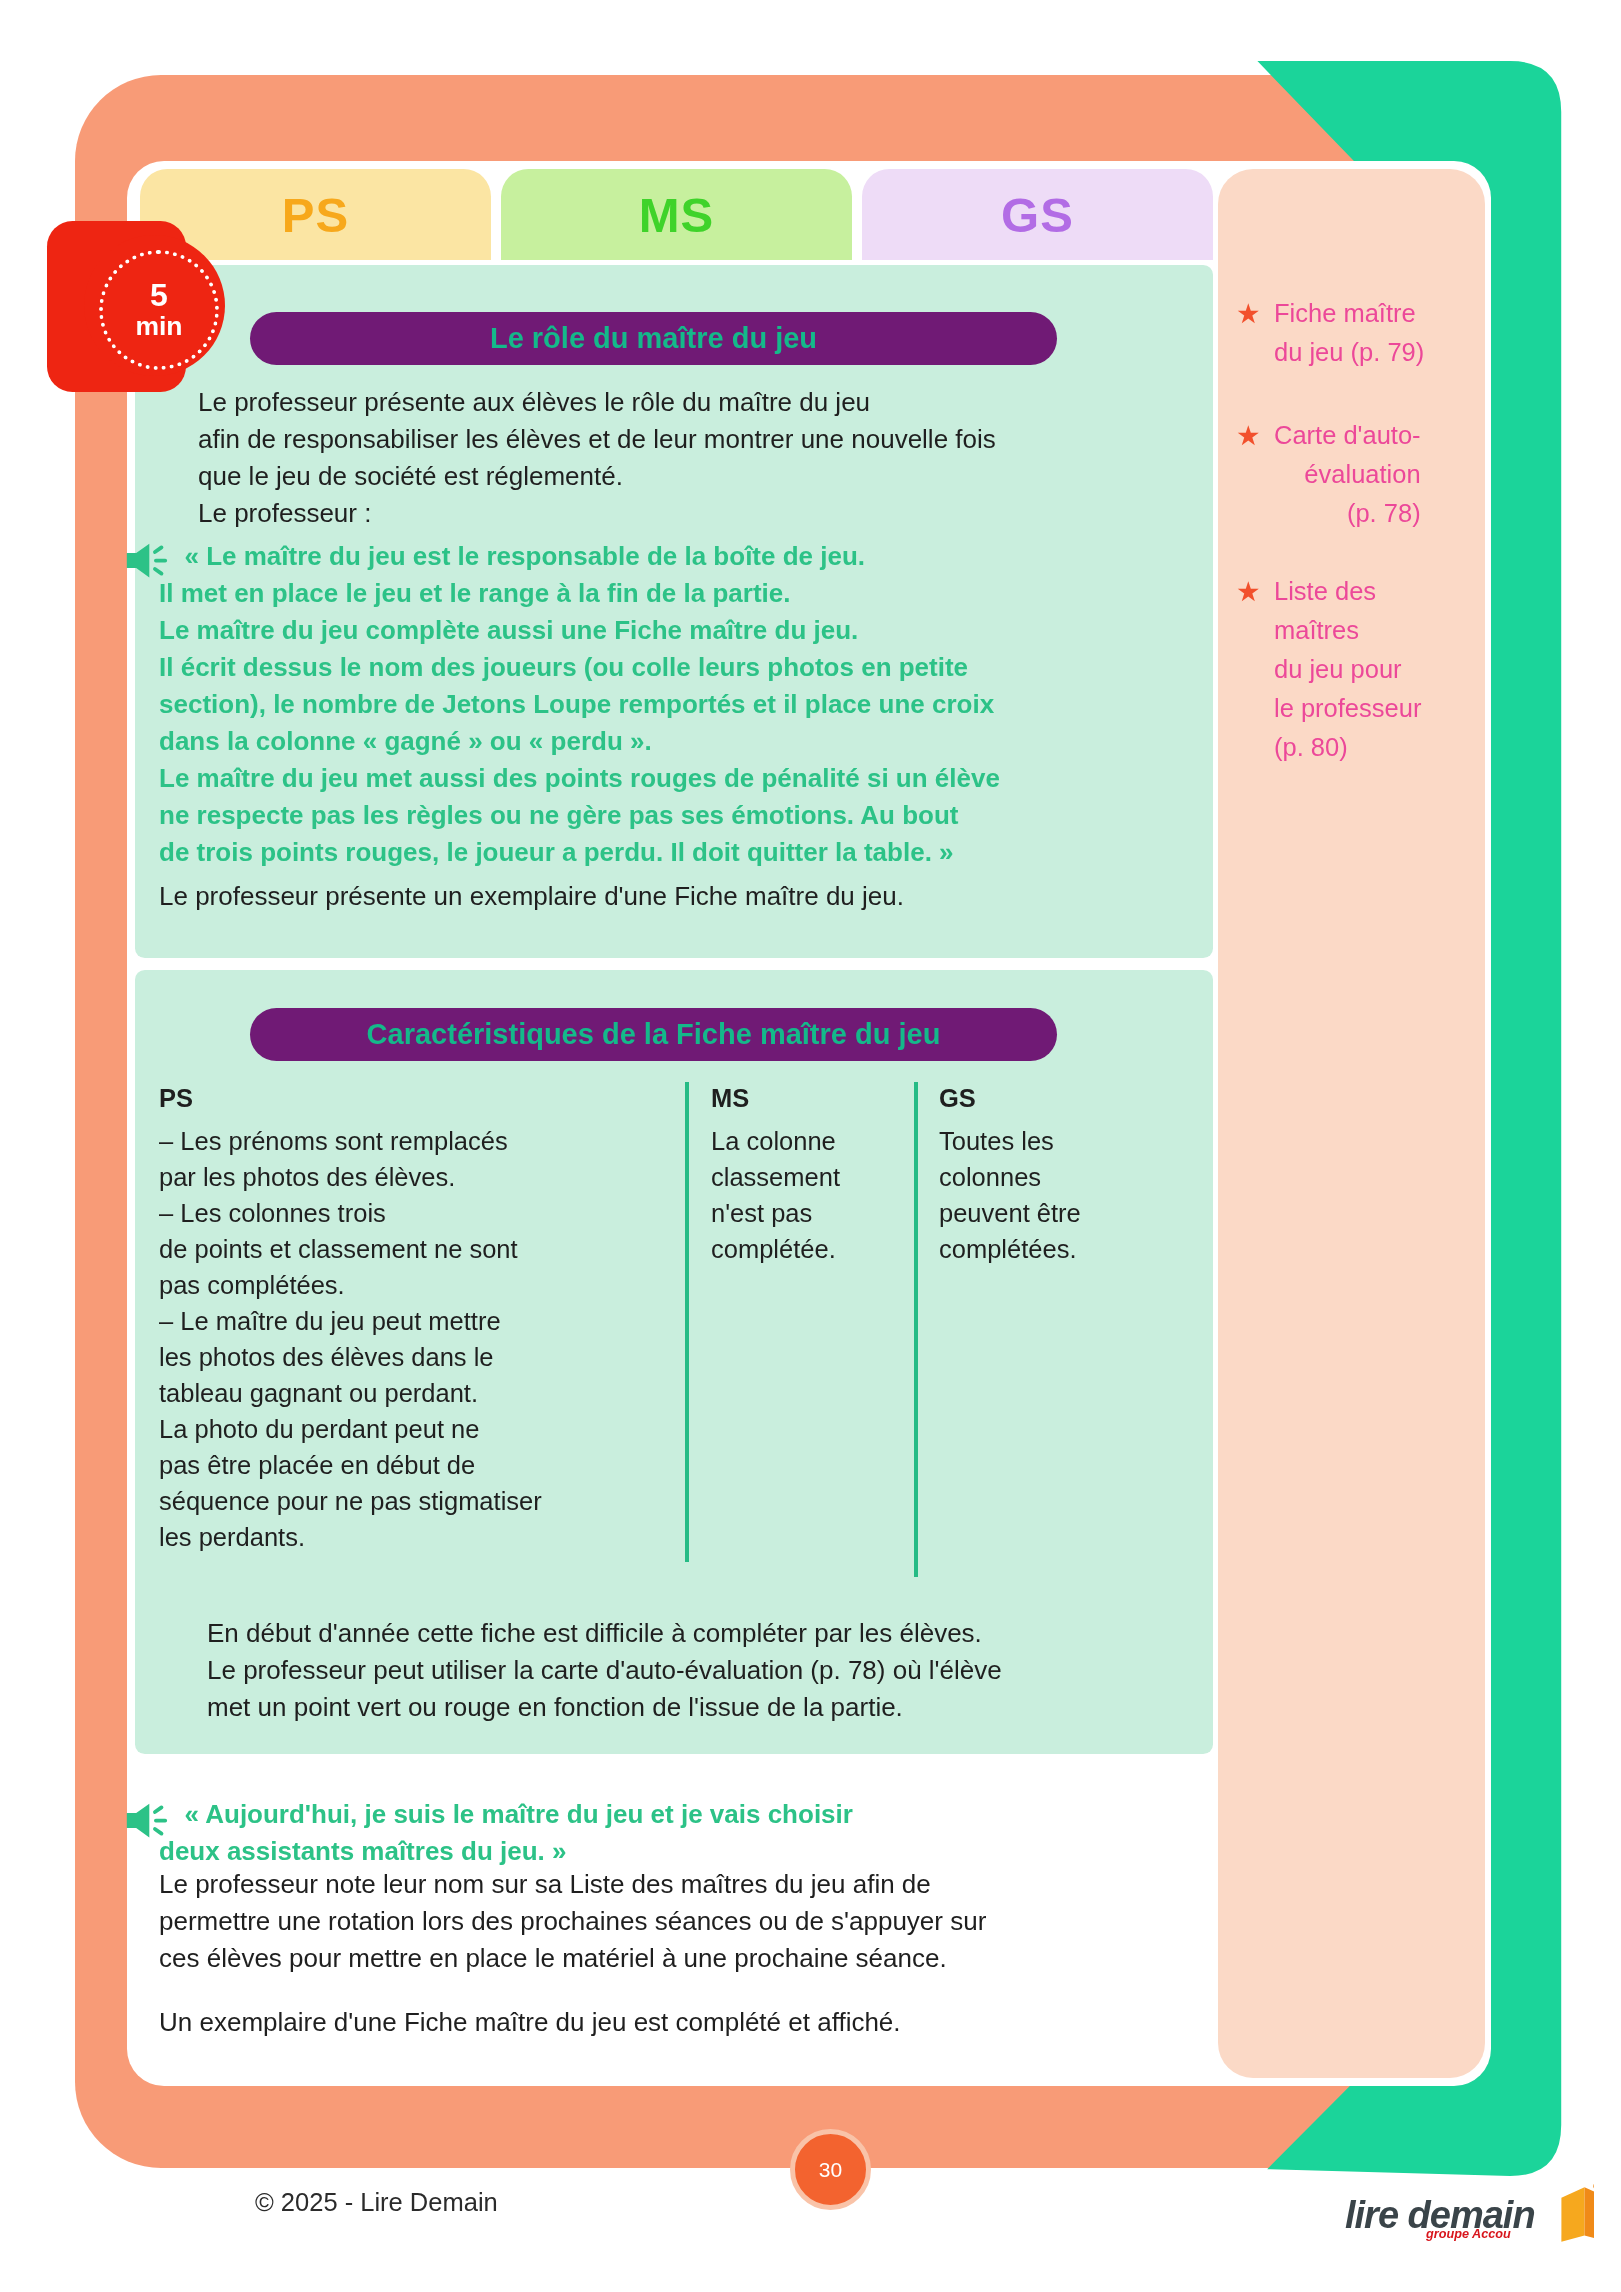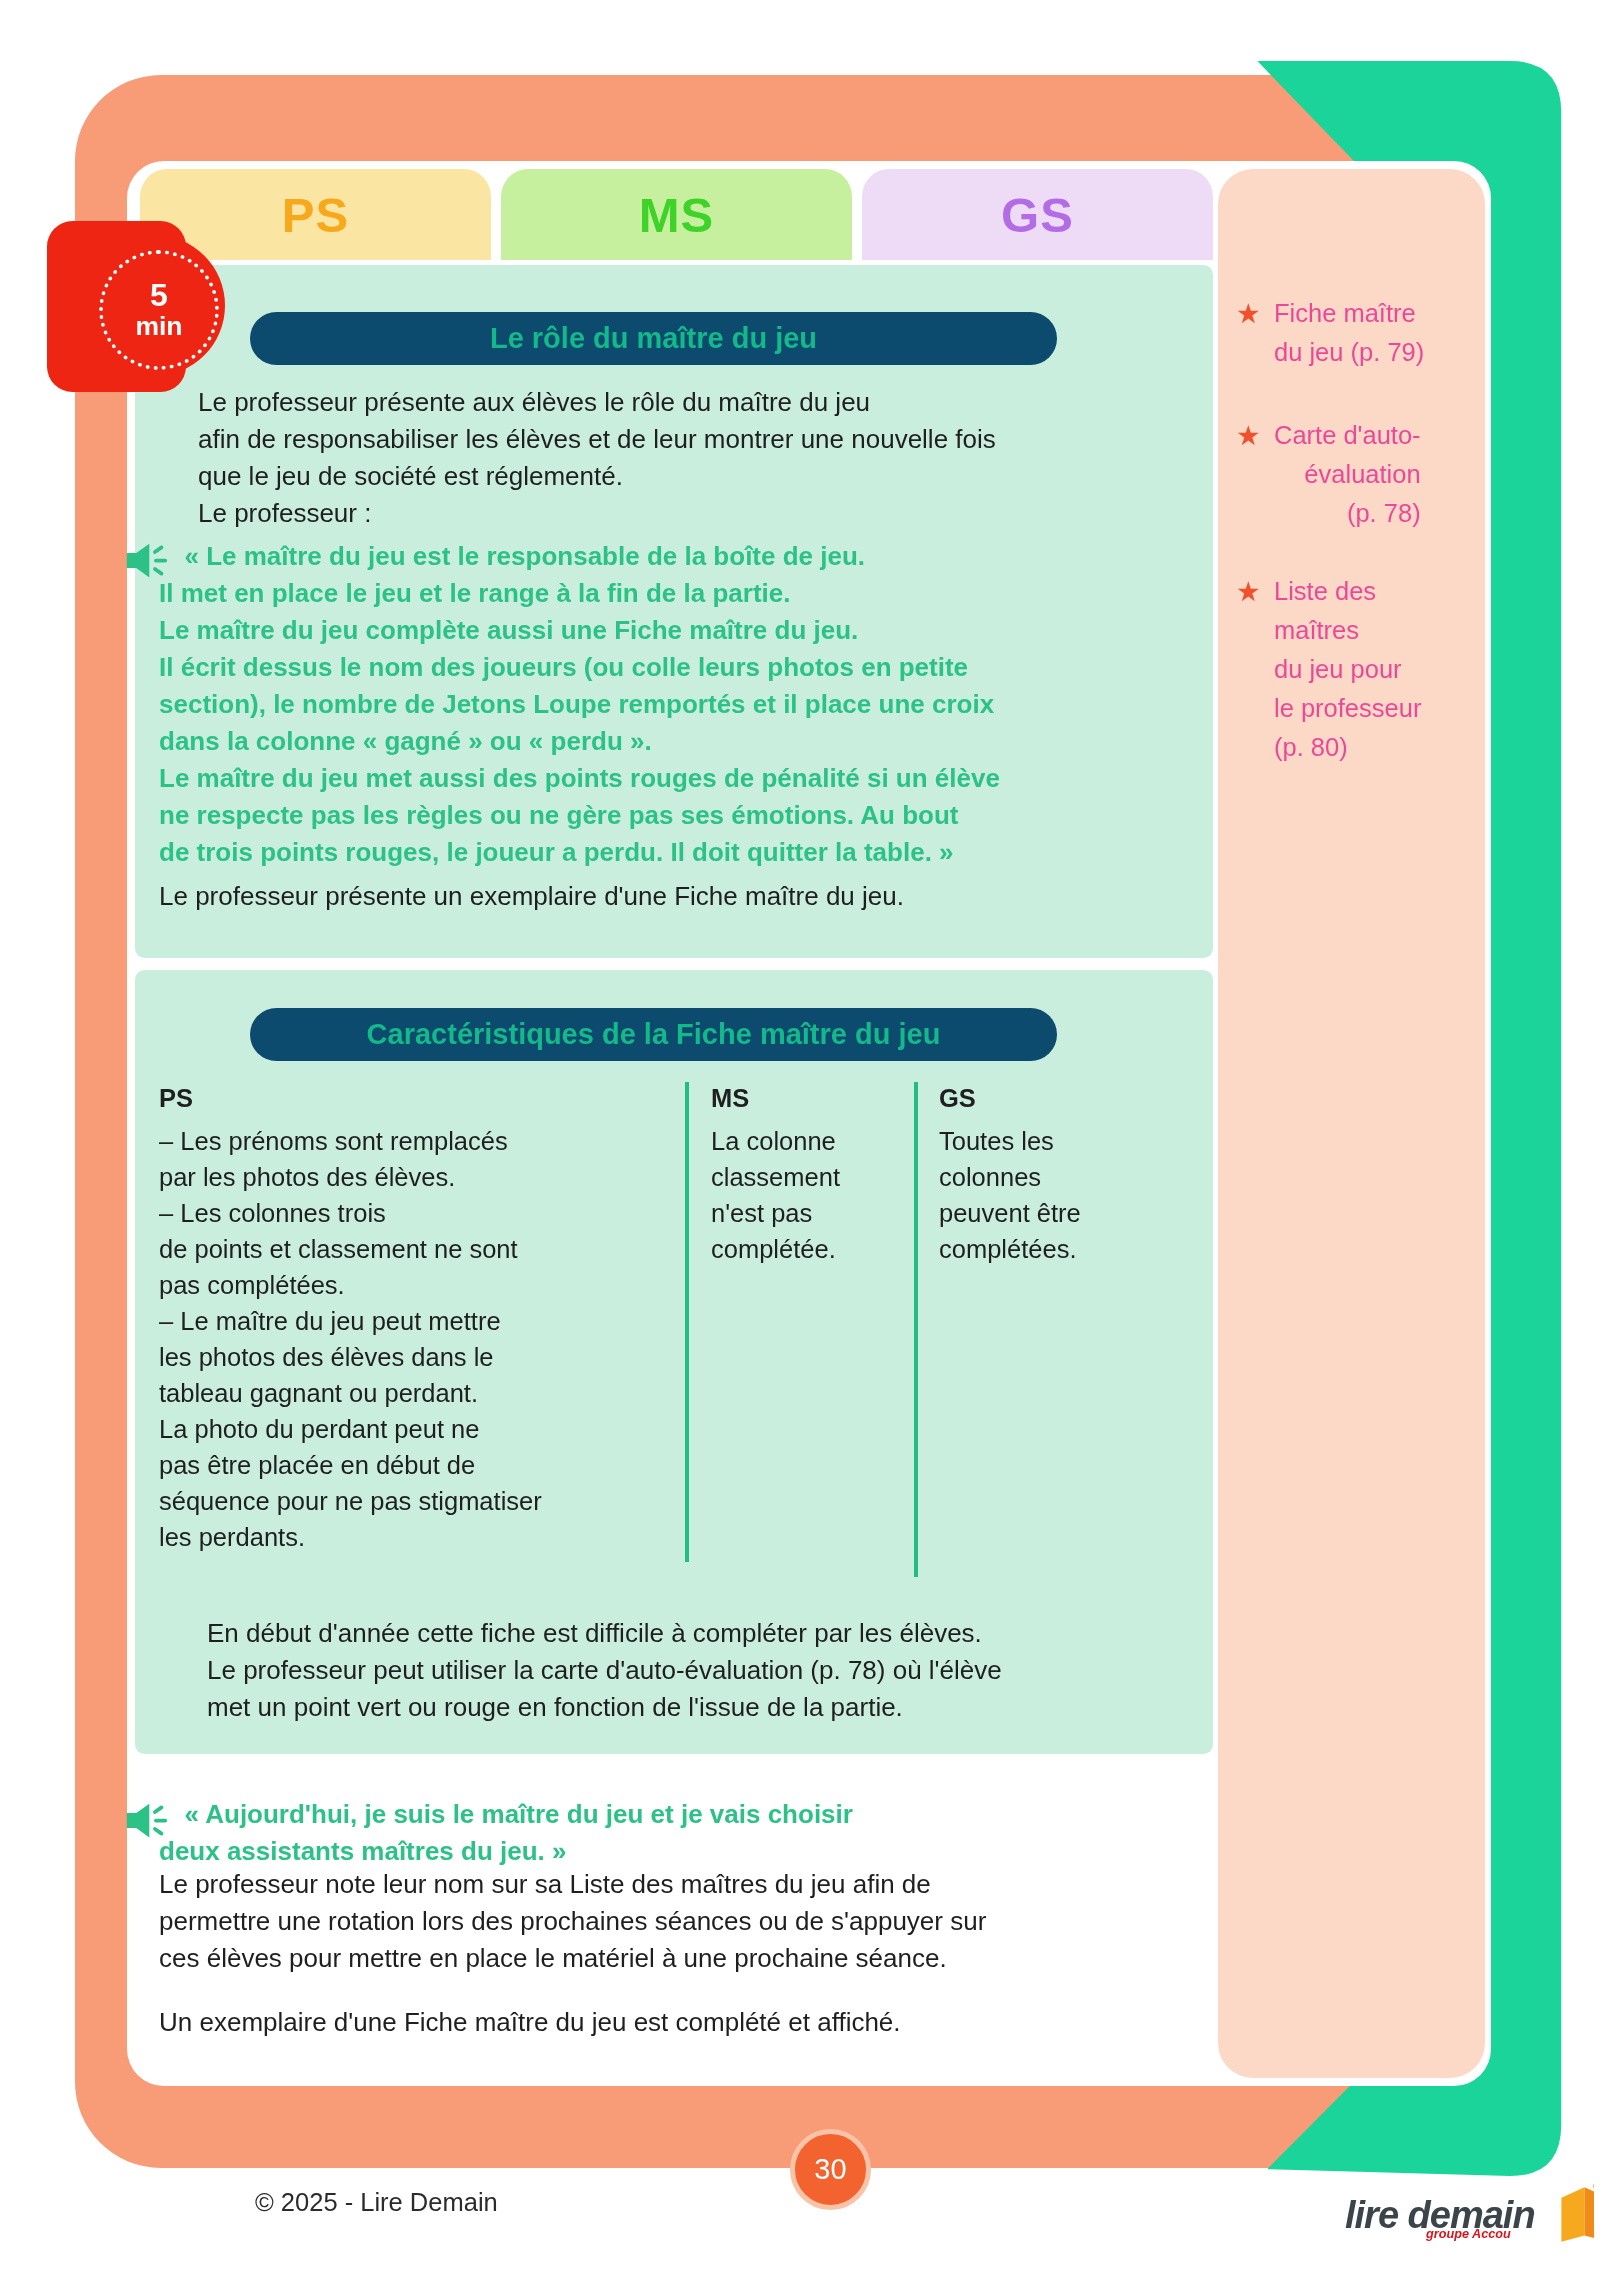--- a/index.html
+++ b/index.html
@@ -18,21 +18,21 @@
        font-weight:bold;font-size:49px;letter-spacing:1px;}
   .tab-ps{left:140px;background:#fbe5a3;color:#f7a81b;}
   .tab-ms{left:501px;background:#c7f09e;color:#3fd32a;}
   .tab-gs{left:862px;background:#eedcf7;color:#b26ce5;}
 
   
   .mint{left:135px;width:1078px;background:#c9eedd;border-radius:9.8px;}
   .mint1{top:265px;height:693px;}
   .mint2{top:970px;height:784px;}
 
-  .pill{left:250px;width:807px;height:53px;background:#0c4a6e;border-radius:27.4px;
+  .pill{left:250px;width:807px;height:53px;background:#701a75;border-radius:27.4px;
         display:flex;align-items:center;justify-content:center;
         font-weight:bold;font-size:29px;color:#14b98a;}
 
   .body-text div{font-size:26px;line-height:37px;color:#1f1f1f;white-space:nowrap;}
   .quote-block div{font-size:26px;line-height:37px;font-weight:bold;color:#2cc287;white-space:nowrap;}
   .quote-block > div:first-child{padding-left:25.5px;}
   .single-line{font-size:26px;color:#1f1f1f;white-space:nowrap;}
 
   .col-header{font-size:25.5px;font-weight:bold;color:#1f1f1f;}
   .col-lines div{font-size:25.5px;line-height:36px;color:#1f1f1f;white-space:nowrap;}
@@ -48,21 +48,21 @@
   .badge-circle{left:84px;top:235px;width:141px;height:141px;background:#ee2512;border-radius:50%;}
   .badge-ring{left:99px;top:250px;width:112px;height:112px;border:4.9px dotted #ffffff;border-radius:50%;
               display:flex;flex-direction:column;align-items:center;justify-content:center;color:#fff;}
   .badge-num{font-size:32px;font-weight:bold;line-height:33px;}
   .badge-unit{font-size:26.5px;font-weight:bold;line-height:29px;}
 
   
   .copyright{left:255px;top:2188px;font-size:25.5px;color:#2b2b2b;white-space:nowrap;}
   .page-circle{left:790px;top:2129px;width:71px;height:71px;background:#f3632f;border:5.9px solid #f9c3a8;
                border-radius:50%;display:flex;align-items:center;justify-content:center;
-               color:#ffffff;font-size:29px;}
+               color:#ffffff;font-size:21px;}
   .logo-main{left:1345px;top:2194px;font-size:38px;font-weight:bold;font-style:italic;
              color:#3a4449;letter-spacing:-1px;white-space:nowrap;}
   .logo-sub{left:1426px;top:2227px;font-size:12.7px;font-weight:bold;font-style:italic;color:#d8151c;white-space:nowrap;}
   .speaker{width:45px;height:41px;}
 </style>
 </head>
 <body>
 
 <div class="page">
 

